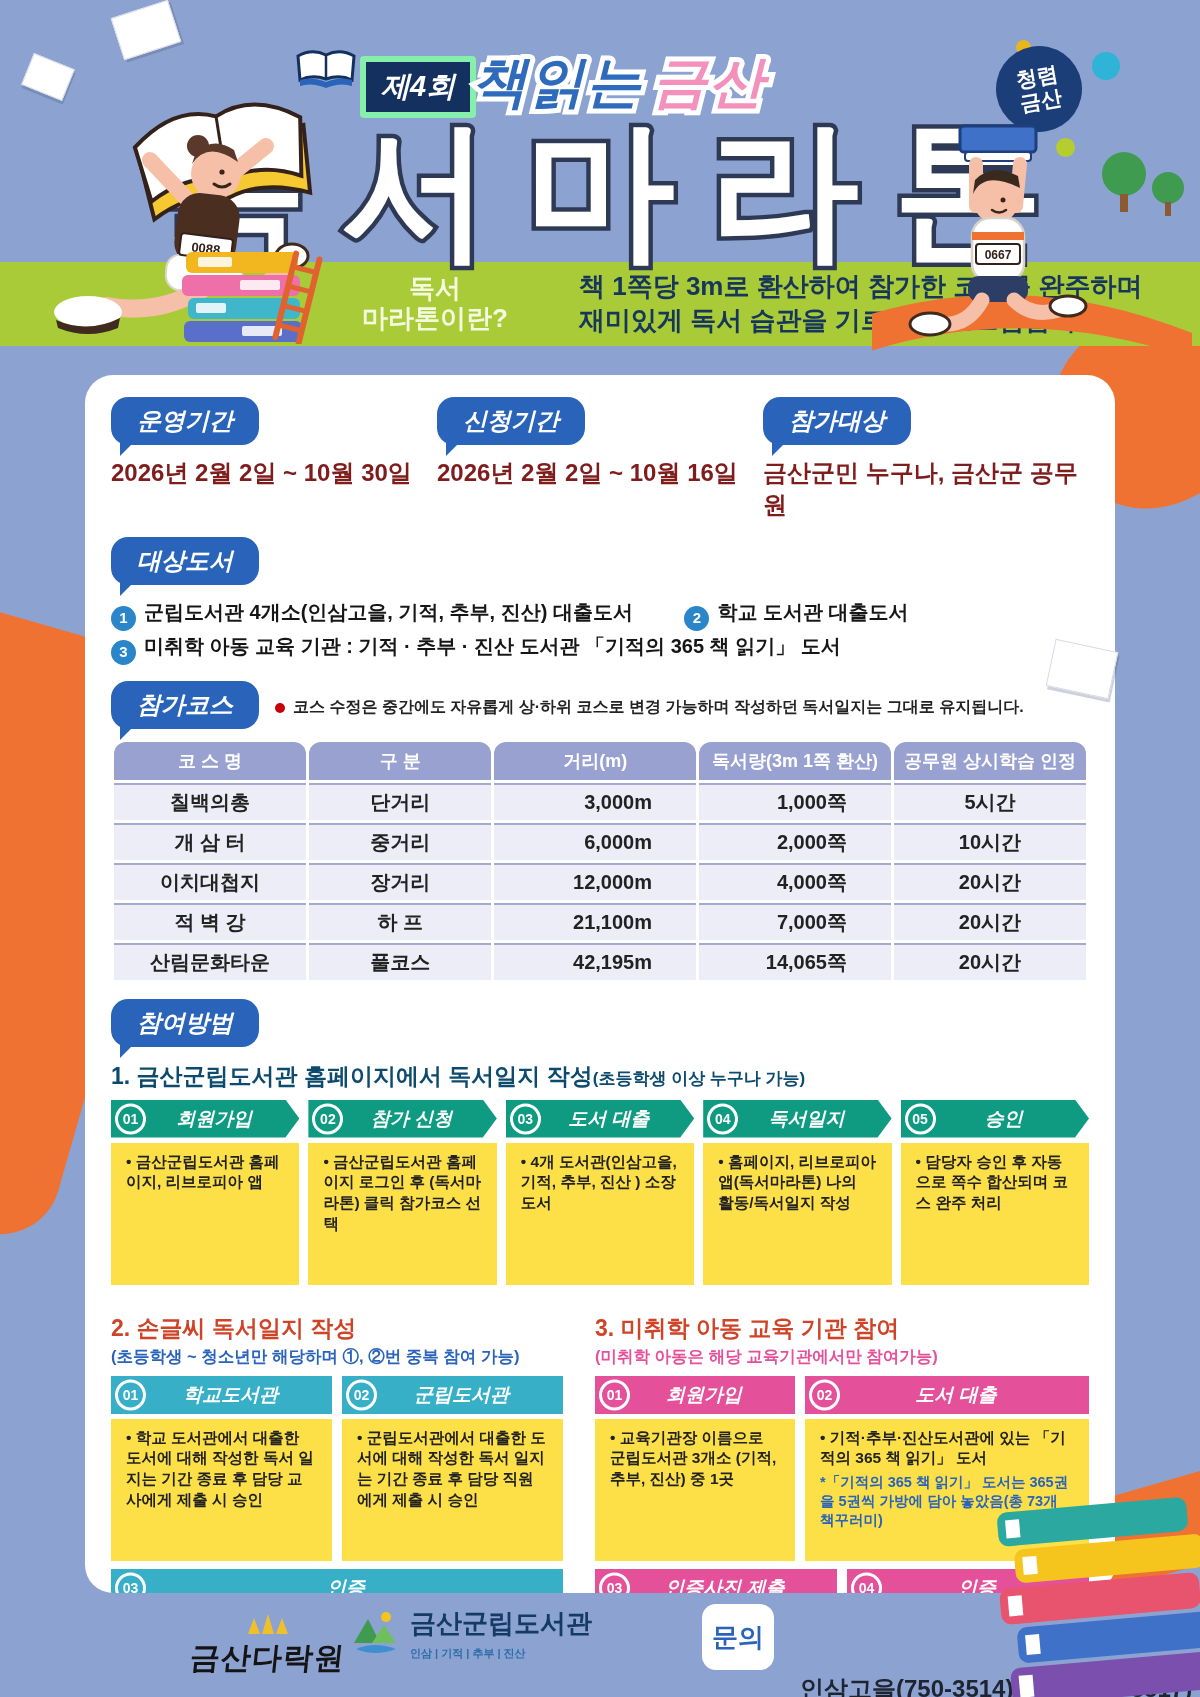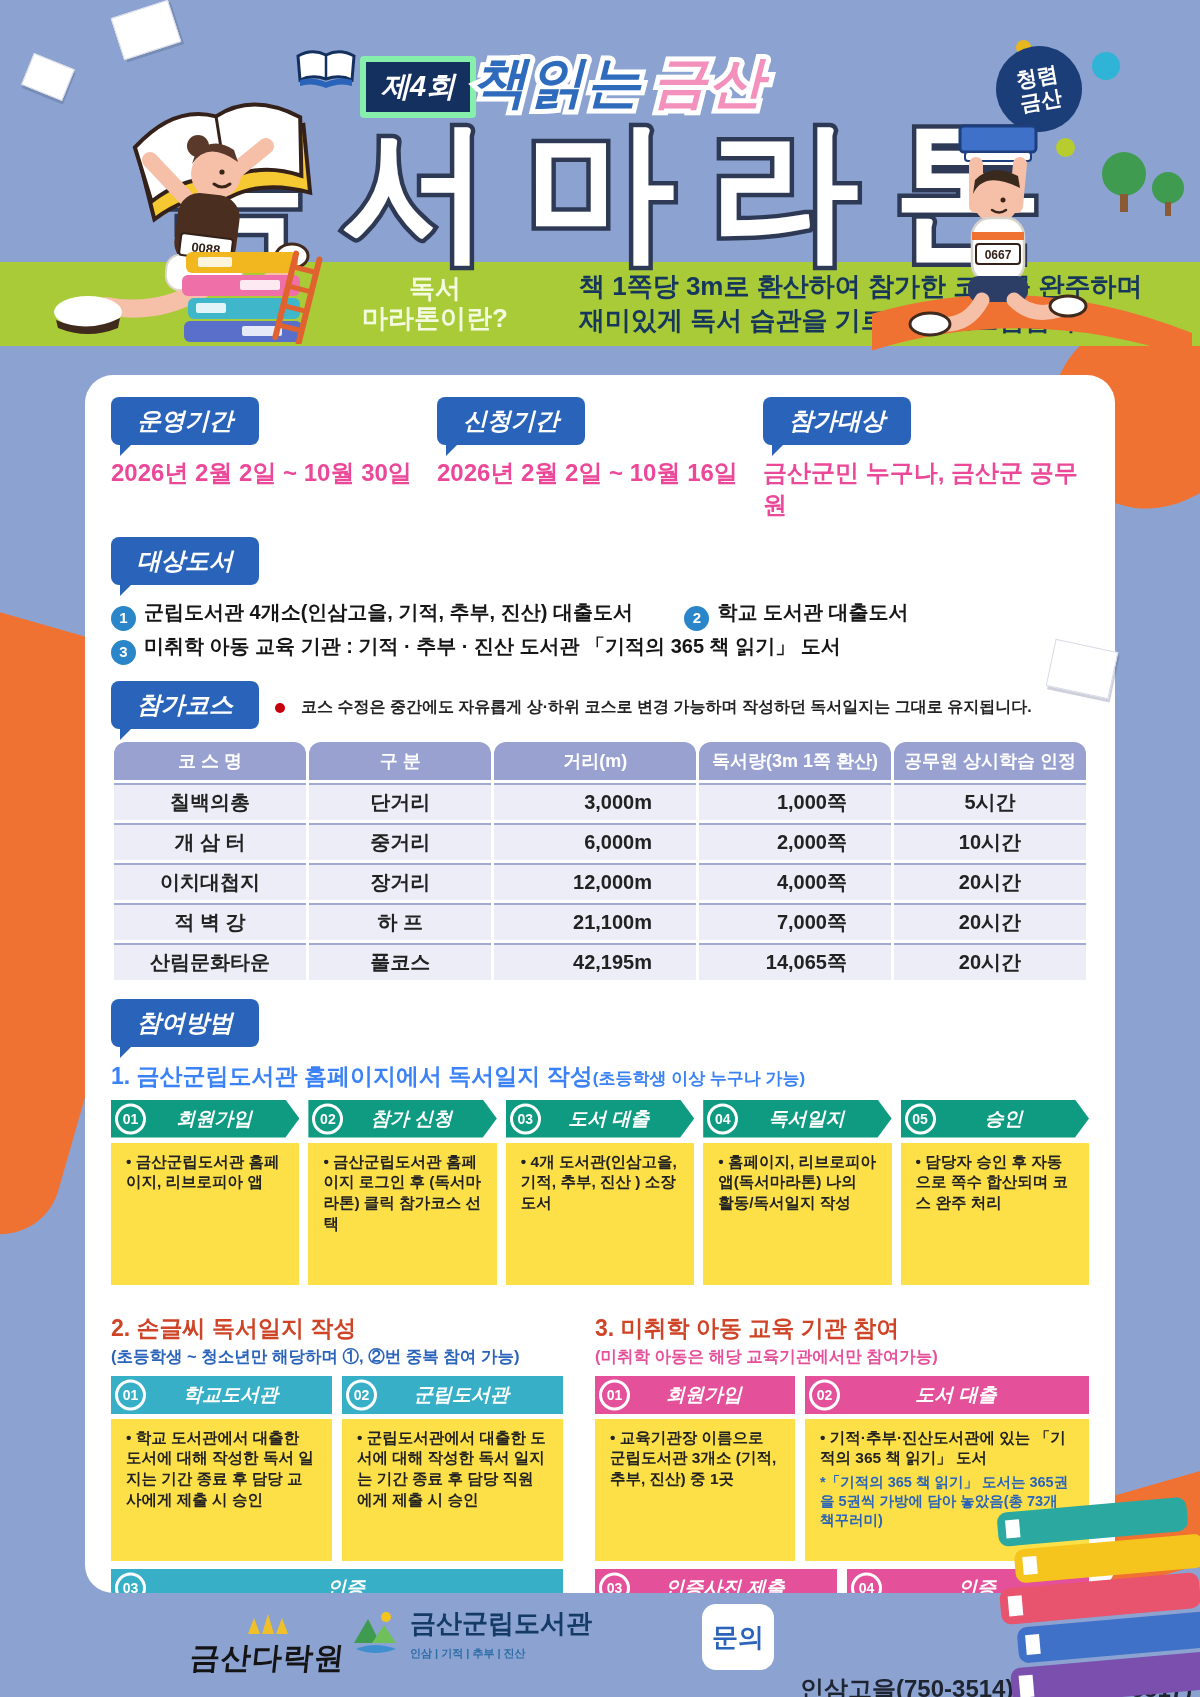--- a/index.html
+++ b/index.html
@@ -40,42 +40,42 @@
   .banner-desc{margin-left:34px;color:#16365c;font-weight:800;font-size:26px;line-height:1.3;}
   .runner{position:absolute;z-index:2;}
   .runner-l{left:8px;top:98px;}
   .runner-r{left:872px;top:112px;}
   .shelf{position:absolute;left:182px;top:248px;z-index:2;}
   .bookstack{position:absolute;right:-14px;bottom:-10px;z-index:3;}
   
   .card{position:absolute;left:85px;top:375px;width:1030px;height:1218px;background:#fff;border-radius:28px;
         padding:22px 26px 16px;box-sizing:border-box;z-index:2;overflow:hidden;}
   .bubble{display:inline-block;background:#2a64ba;color:#fff;font-weight:800;font-size:24px;font-style:italic;
-          padding:8px 26px;border-radius:8px;position:relative;}
+          padding:8px 26px;border-radius:17px;position:relative;}
   .bubble:after{content:"";position:absolute;left:9px;bottom:-11px;border:11px solid transparent;
                 border-top-color:#2a64ba;border-left-color:#2a64ba;}
   .info-row{display:flex;}
   .info-box{flex:1;}
-  .info-box .val{margin-top:12px;font-size:24px;font-weight:800;color:#ec4899;}
+  .info-box .val{margin-top:12px;font-size:24px;font-weight:800;color:#7f1d1d;}
   .sec{margin-top:16px;}
   .bk-lines{margin-top:12px;font-size:20px;font-weight:700;color:#161616;line-height:1.5;}
   .numcirc{display:inline-flex;width:25px;height:25px;border-radius:50%;background:#2a86c8;color:#fff;
            font-size:15px;font-weight:800;align-items:center;justify-content:center;margin-right:8px;
            vertical-align:-4px;font-style:normal;}
   .bk-item2{margin-left:46px;}
   .course-head{display:flex;align-items:center;}
-  .note{margin-left:16px;margin-top:6px;font-size:16px;font-weight:700;color:#232323;display:flex;align-items:center;gap:8px;}
+  .note{margin-left:16px;margin-top:6px;font-size:16px;font-weight:700;color:#232323;display:flex;align-items:center;}
   .reddot{width:10px;height:10px;border-radius:50%;background:#c6000a;margin-right:8px;flex:0 0 auto;}
   table.course{width:100%;border-collapse:separate;border-spacing:3px;margin-top:10px;}
   table.course th{background:#99a1d0;color:#fff;font-size:18px;font-weight:800;padding:7px 2px;
                   border-radius:12px 12px 0 0;}
   table.course td{background:#ecedf7;border-top:2px solid #a2aad4;font-size:20px;font-weight:600;color:#222;
                   padding:4px 4px;text-align:center;}
   table.course td.r{text-align:right;padding-right:44px;}
-  .m-h{margin:14px 0 8px;font-size:23px;font-weight:900;color:#3b82f6;}
+  .m-h{margin:14px 0 8px;font-size:23px;font-weight:900;color:#0c4a6e;}
   .m-h .sub{font-size:17px;font-weight:700;}
   .m-h.red{color:#cf4427;margin-bottom:2px;}
   .m-sub{font-size:16.5px;font-weight:700;margin-bottom:8px;}
   .m-sub.blue{color:#2a64ba;} .m-sub.pink{color:#e5509a;}
   .steps5{display:grid;grid-template-columns:repeat(5,1fr);gap:9px;}
   .step-head{position:relative;height:38px;display:flex;align-items:center;justify-content:center;color:#fff;
              font-weight:800;font-size:19px;padding-left:34px;padding-right:16px;font-style:italic;}
   .arrow{clip-path:polygon(0 0,calc(100% - 14px) 0,100% 50%,calc(100% - 14px) 100%,0 100%);}
   .g{background:#0f9b82;} .t{background:#36afc7;} .p{background:#e5509a;}
   .step-num{position:absolute;left:4px;top:50%;transform:translateY(-50%);width:31px;height:31px;border-radius:50%;

